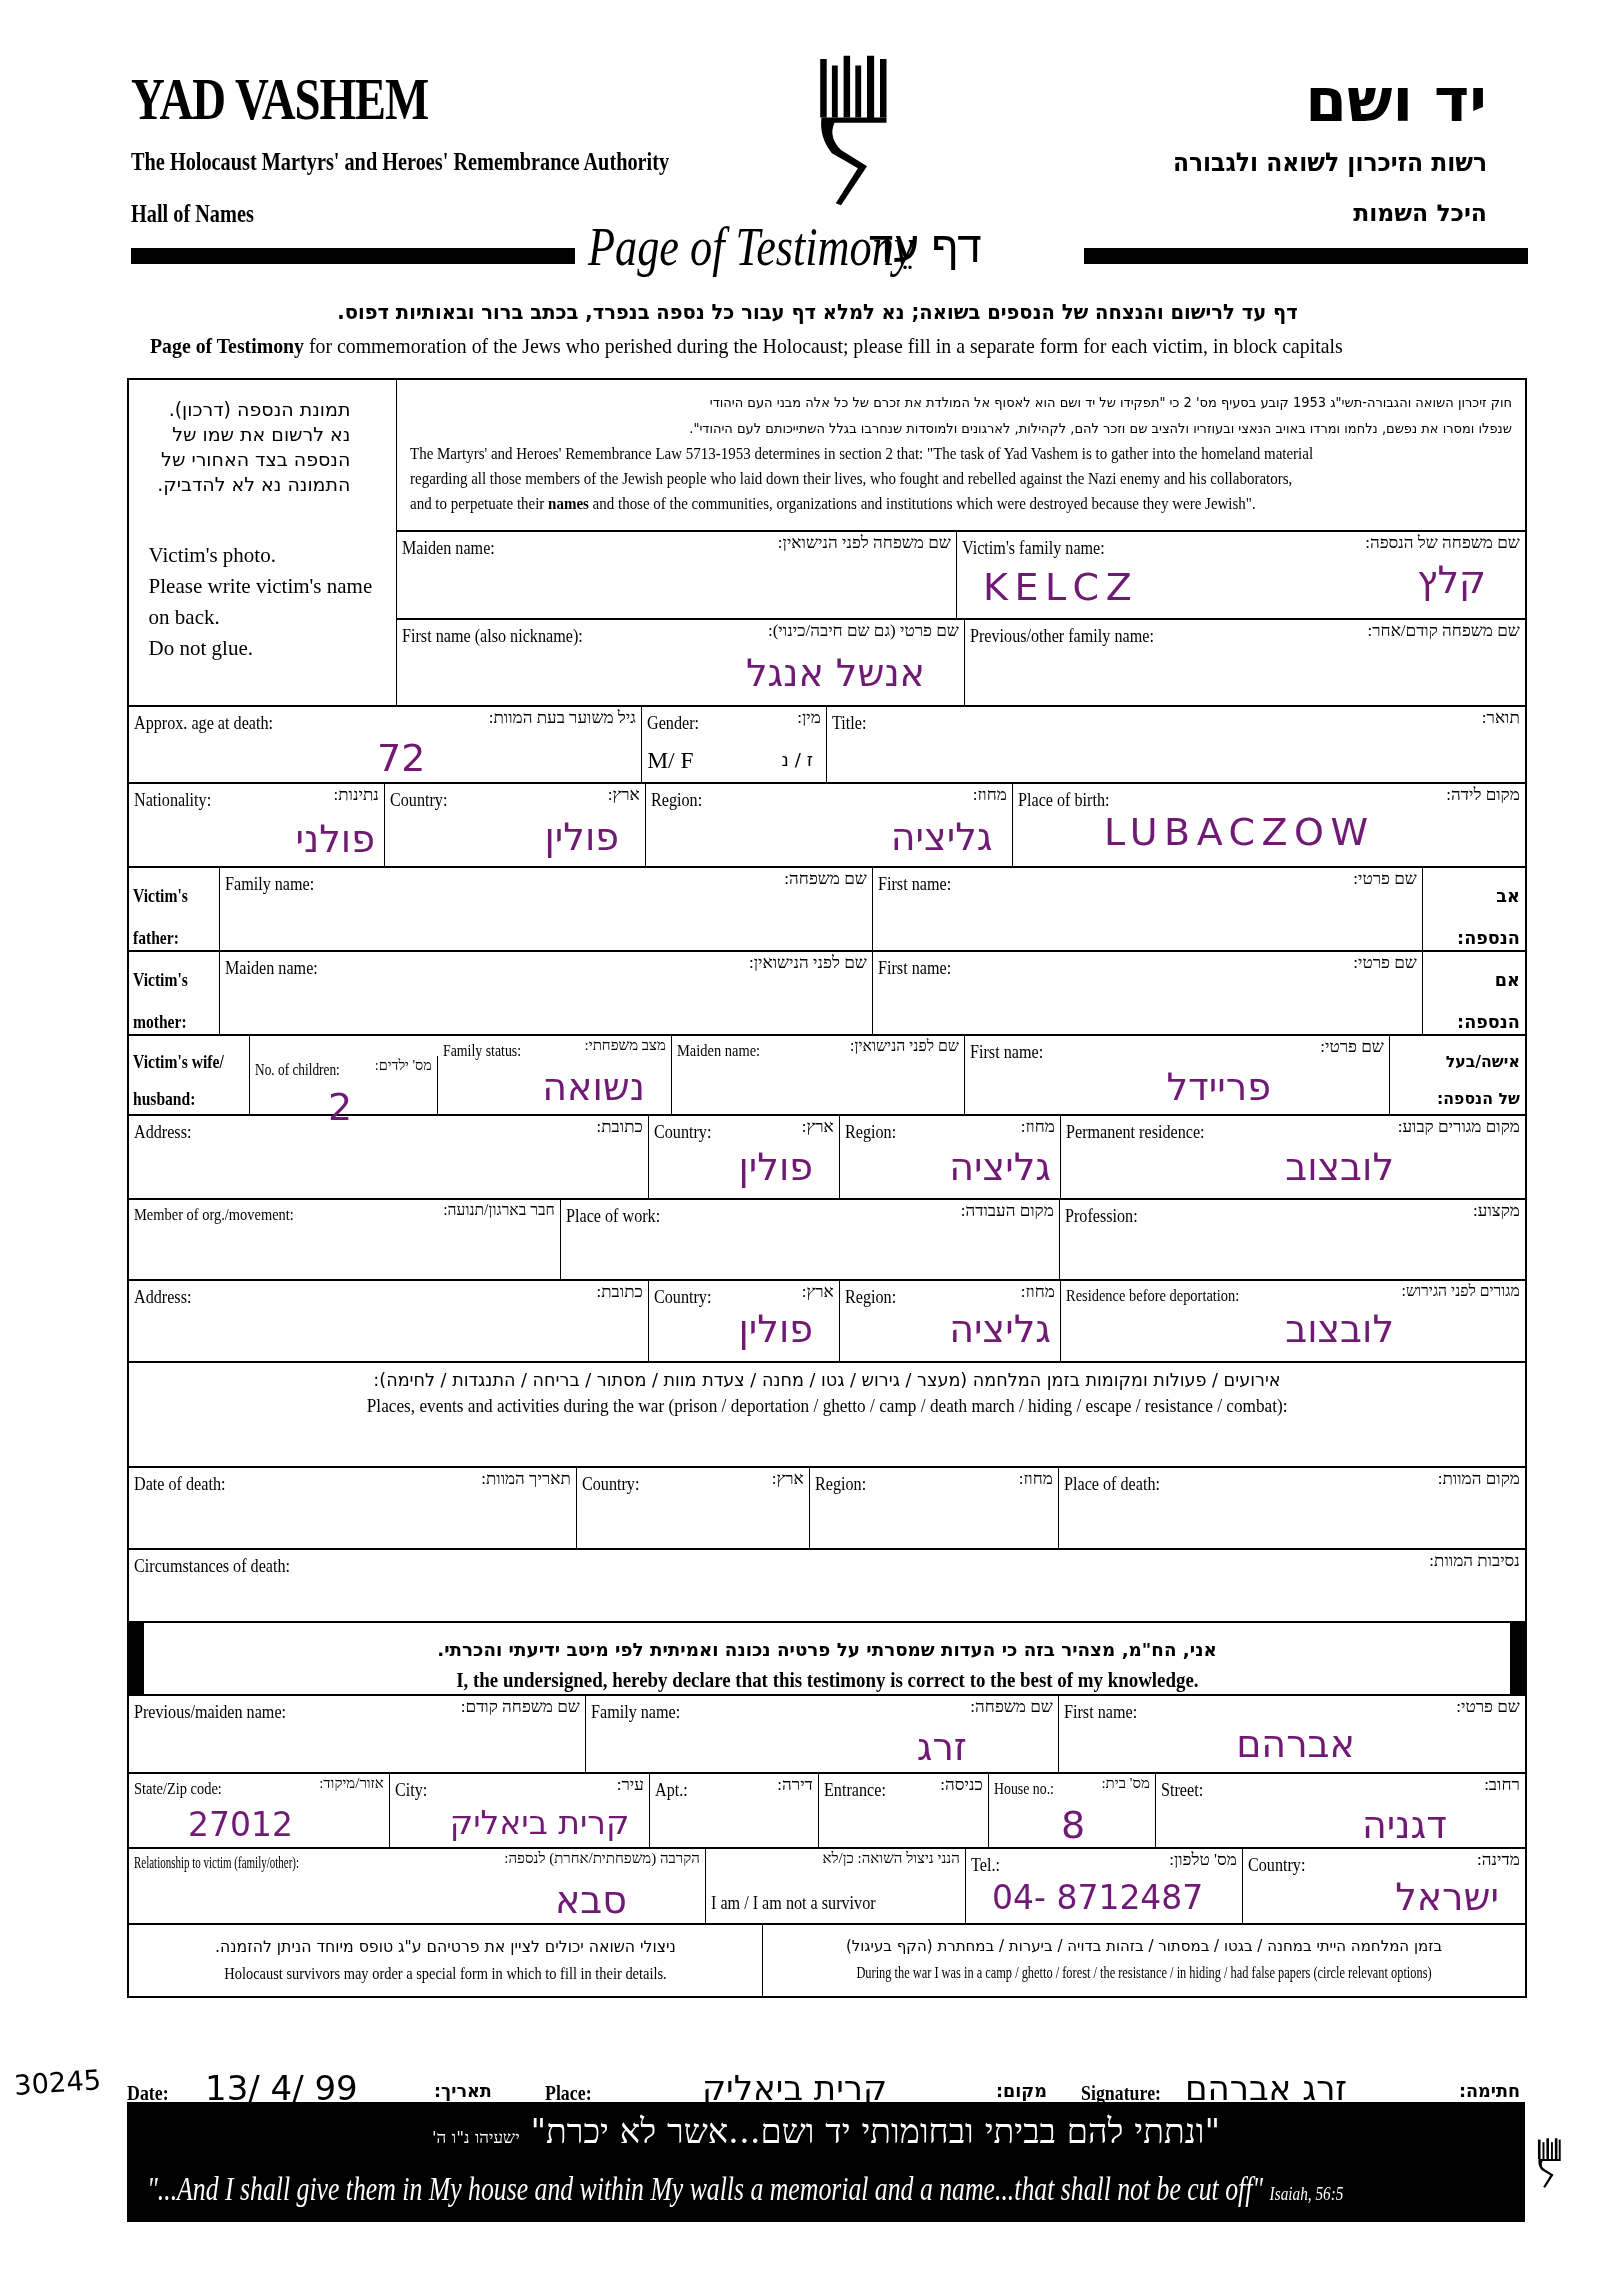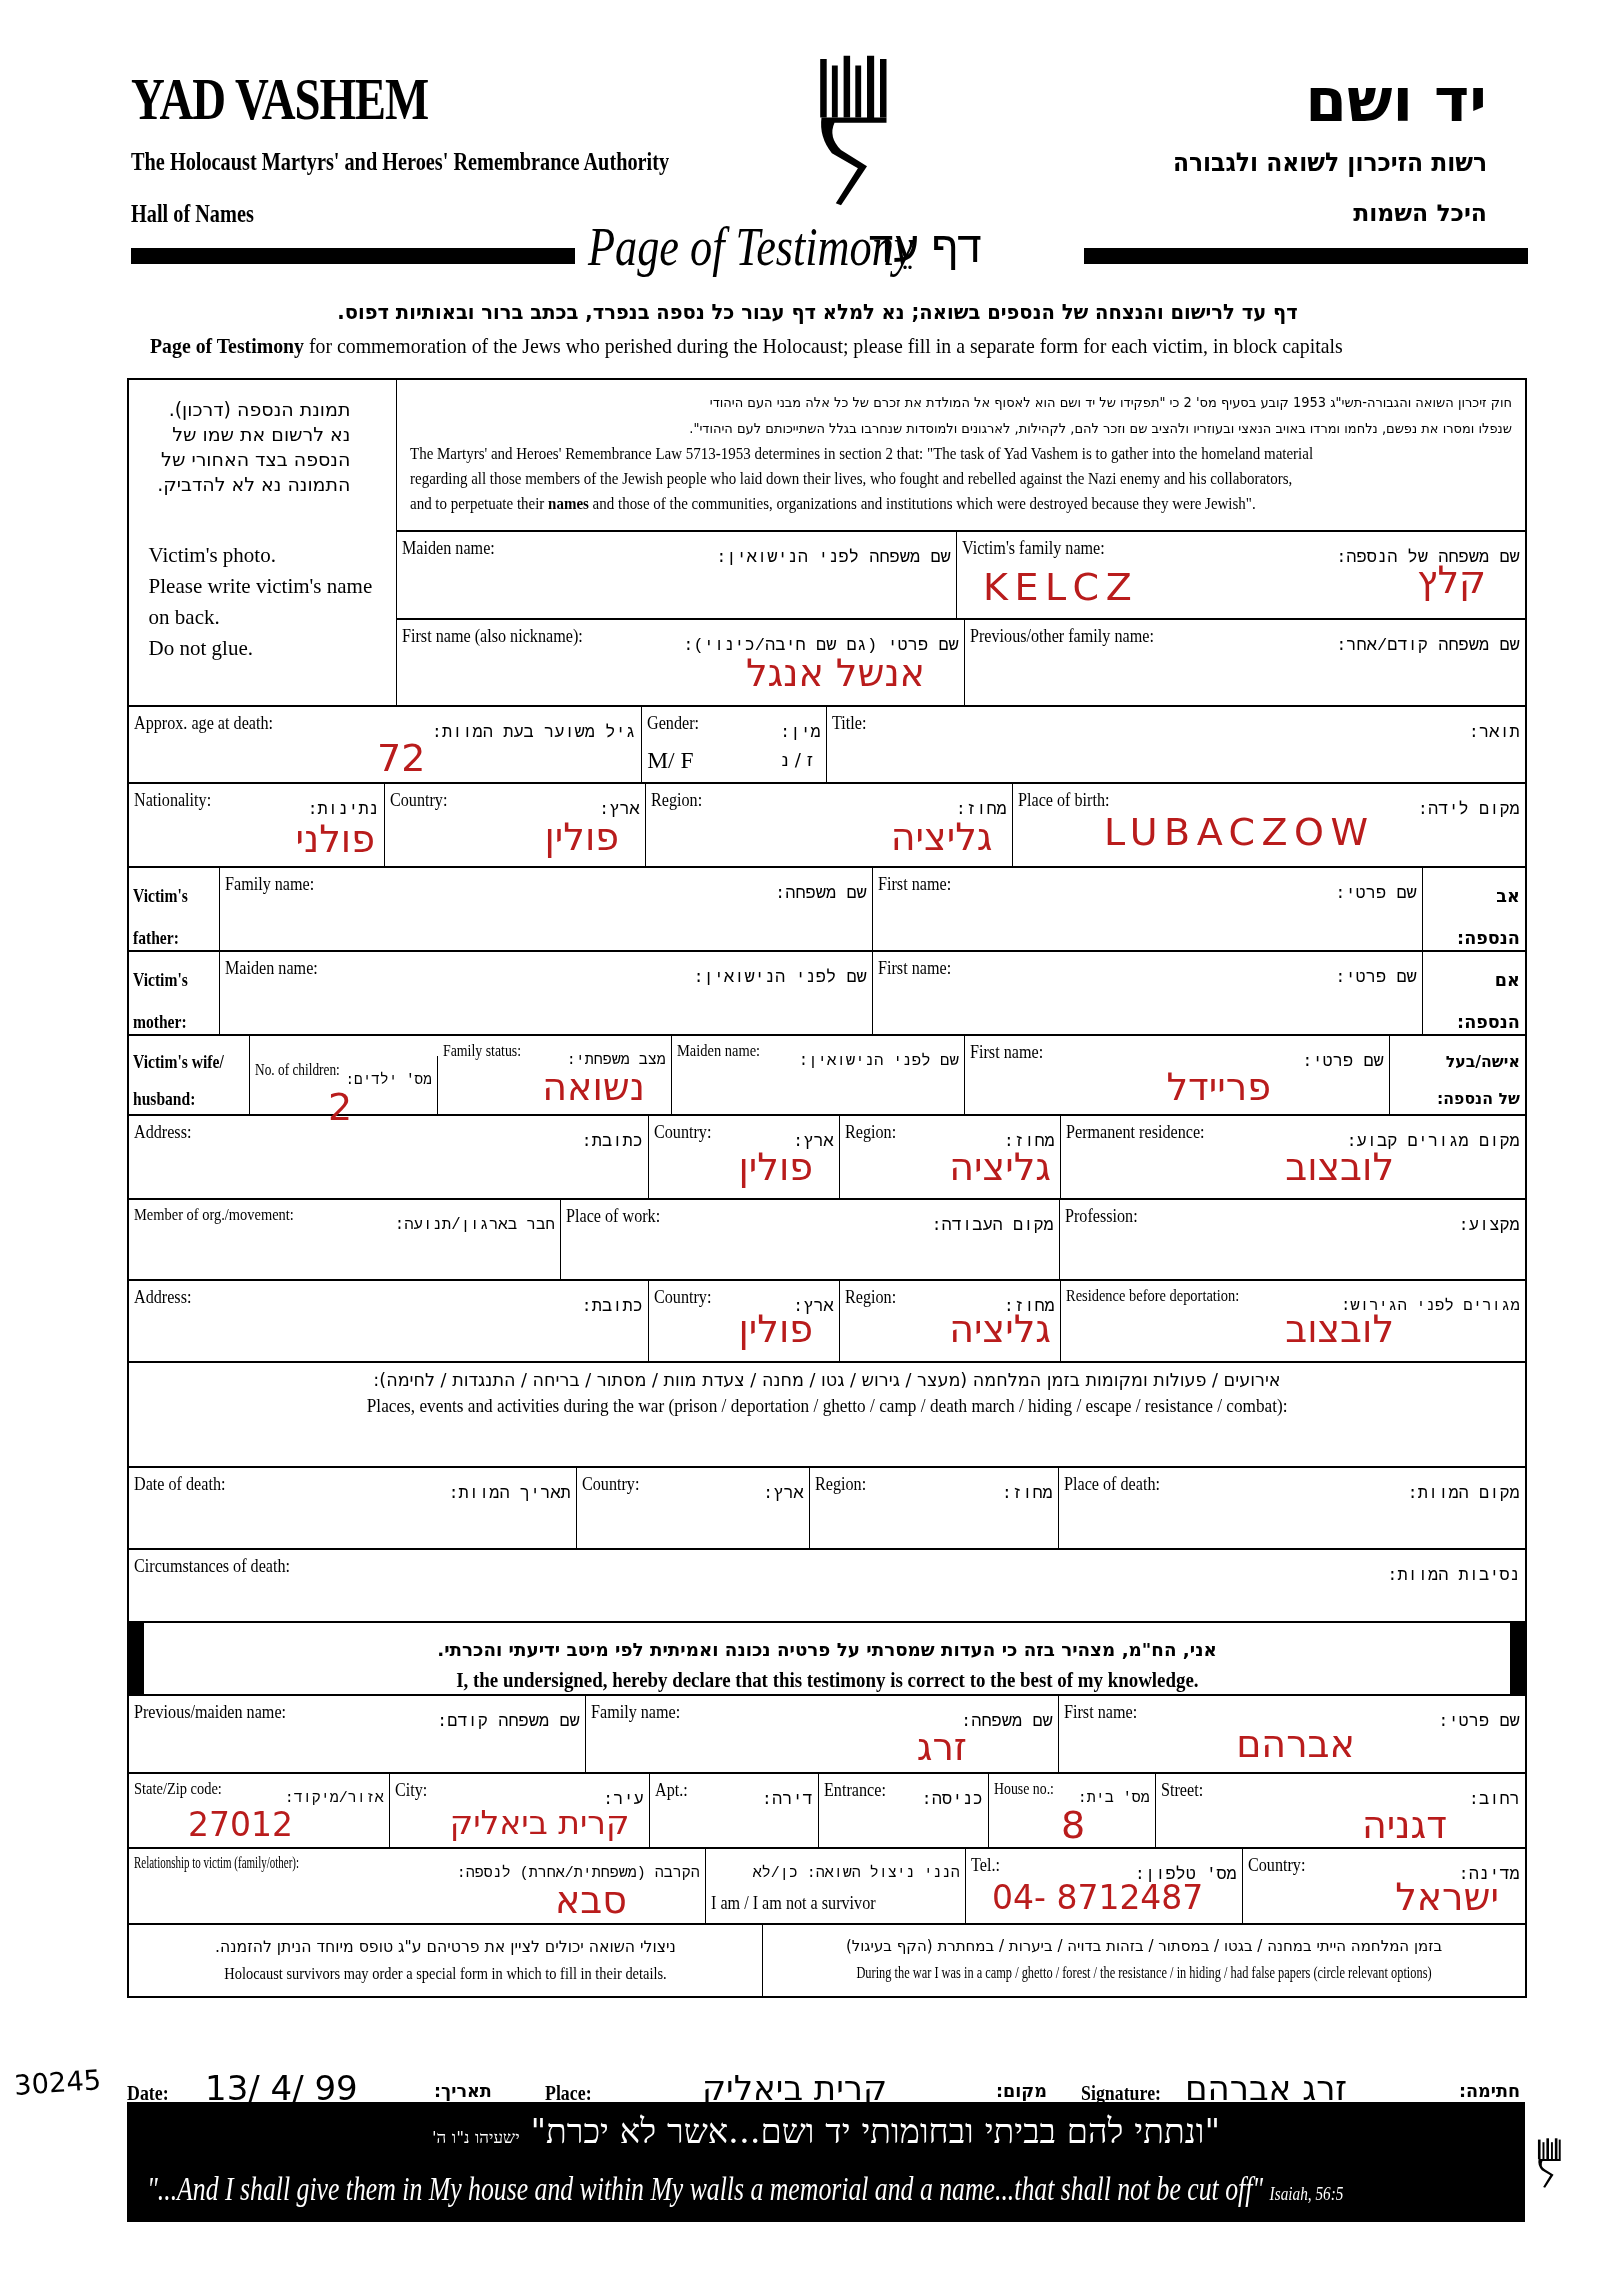--- a/index.html
+++ b/index.html
@@ -22,22 +22,22 @@
   .intro-he { position: absolute; left: 150px; right: 137px; top: 300px; text-align: center; direction: rtl; font-family: "DejaVu Sans", sans-serif; font-weight: bold; font-size: 21px; transform: scaleX(0.93); white-space: nowrap; }
   .intro-en { position: absolute; left: 150px; top: 333px; font-size: 22px; white-space: nowrap; transform: scaleX(0.9); transform-origin: left top; }
   .intro-en b { font-weight: bold; }
 
   
   .form { position: absolute; left: 127px; top: 378px; width: 1400px; border: 2px solid #000; border-bottom: none; }
   .row { display: flex; border-bottom: 2.6px solid #000; position: relative; }
   .cell { position: relative; border-right: 1.3px solid #000; overflow: visible; }
   .cell:last-child { border-right: none; }
   .lbl-en { position: absolute; left: 5.2px; top: 5.2px; font-size: 19px; white-space: nowrap; transform: scaleX(0.85); transform-origin: left top; }
-  .lbl-he { position: absolute; right: 5.2px; top: 16px; font-family: Liberation Mono, monospace; font-size: 17px; direction: rtl; white-space: nowrap; }
-  .hw { position: absolute; font-family: "DejaVu Sans", sans-serif; font-size: 38px; white-space: nowrap; color: #b91c1c; font-weight: normal; }
+  .lbl-he { position: absolute; right: 5.2px; top: 1px; font-family: Liberation Serif, serif; font-size: 17px; direction: rtl; white-space: nowrap; }
+  .hw { position: absolute; font-family: "DejaVu Sans", sans-serif; font-size: 38px; white-space: nowrap; color: #701a75; font-weight: normal; }
   .hw-latin { font-family: "DejaVu Sans", sans-serif; letter-spacing: 6.5px; }
 
   .law-box { position: absolute; left: 268px; top: 0; right: 0; height: 152px; border-bottom: 2.6px solid #000; padding: 9.1px 13px; }
   .law-he { direction: rtl; font-family: "DejaVu Sans", sans-serif; font-size: 13.7px; line-height: 26px; white-space: nowrap; transform: scaleX(0.95); transform-origin: right top; }
   .law-en { font-size: 16.3px; line-height: 25px; white-space: nowrap; transform: scaleX(0.92); transform-origin: left top; }
 
   .photo-box { position: absolute; left: 0; top: 0; width: 268px; height: 327px; border-right: 1.3px solid #000; padding: 17px 19.6px; }
   .photo-he { direction: rtl; text-align: right; font-family: "DejaVu Sans", sans-serif; font-size: 19px; line-height: 25px; padding-right: 26px; }
   .photo-en { margin-top: 43px; font-size: 21px; line-height: 31px; }
 

